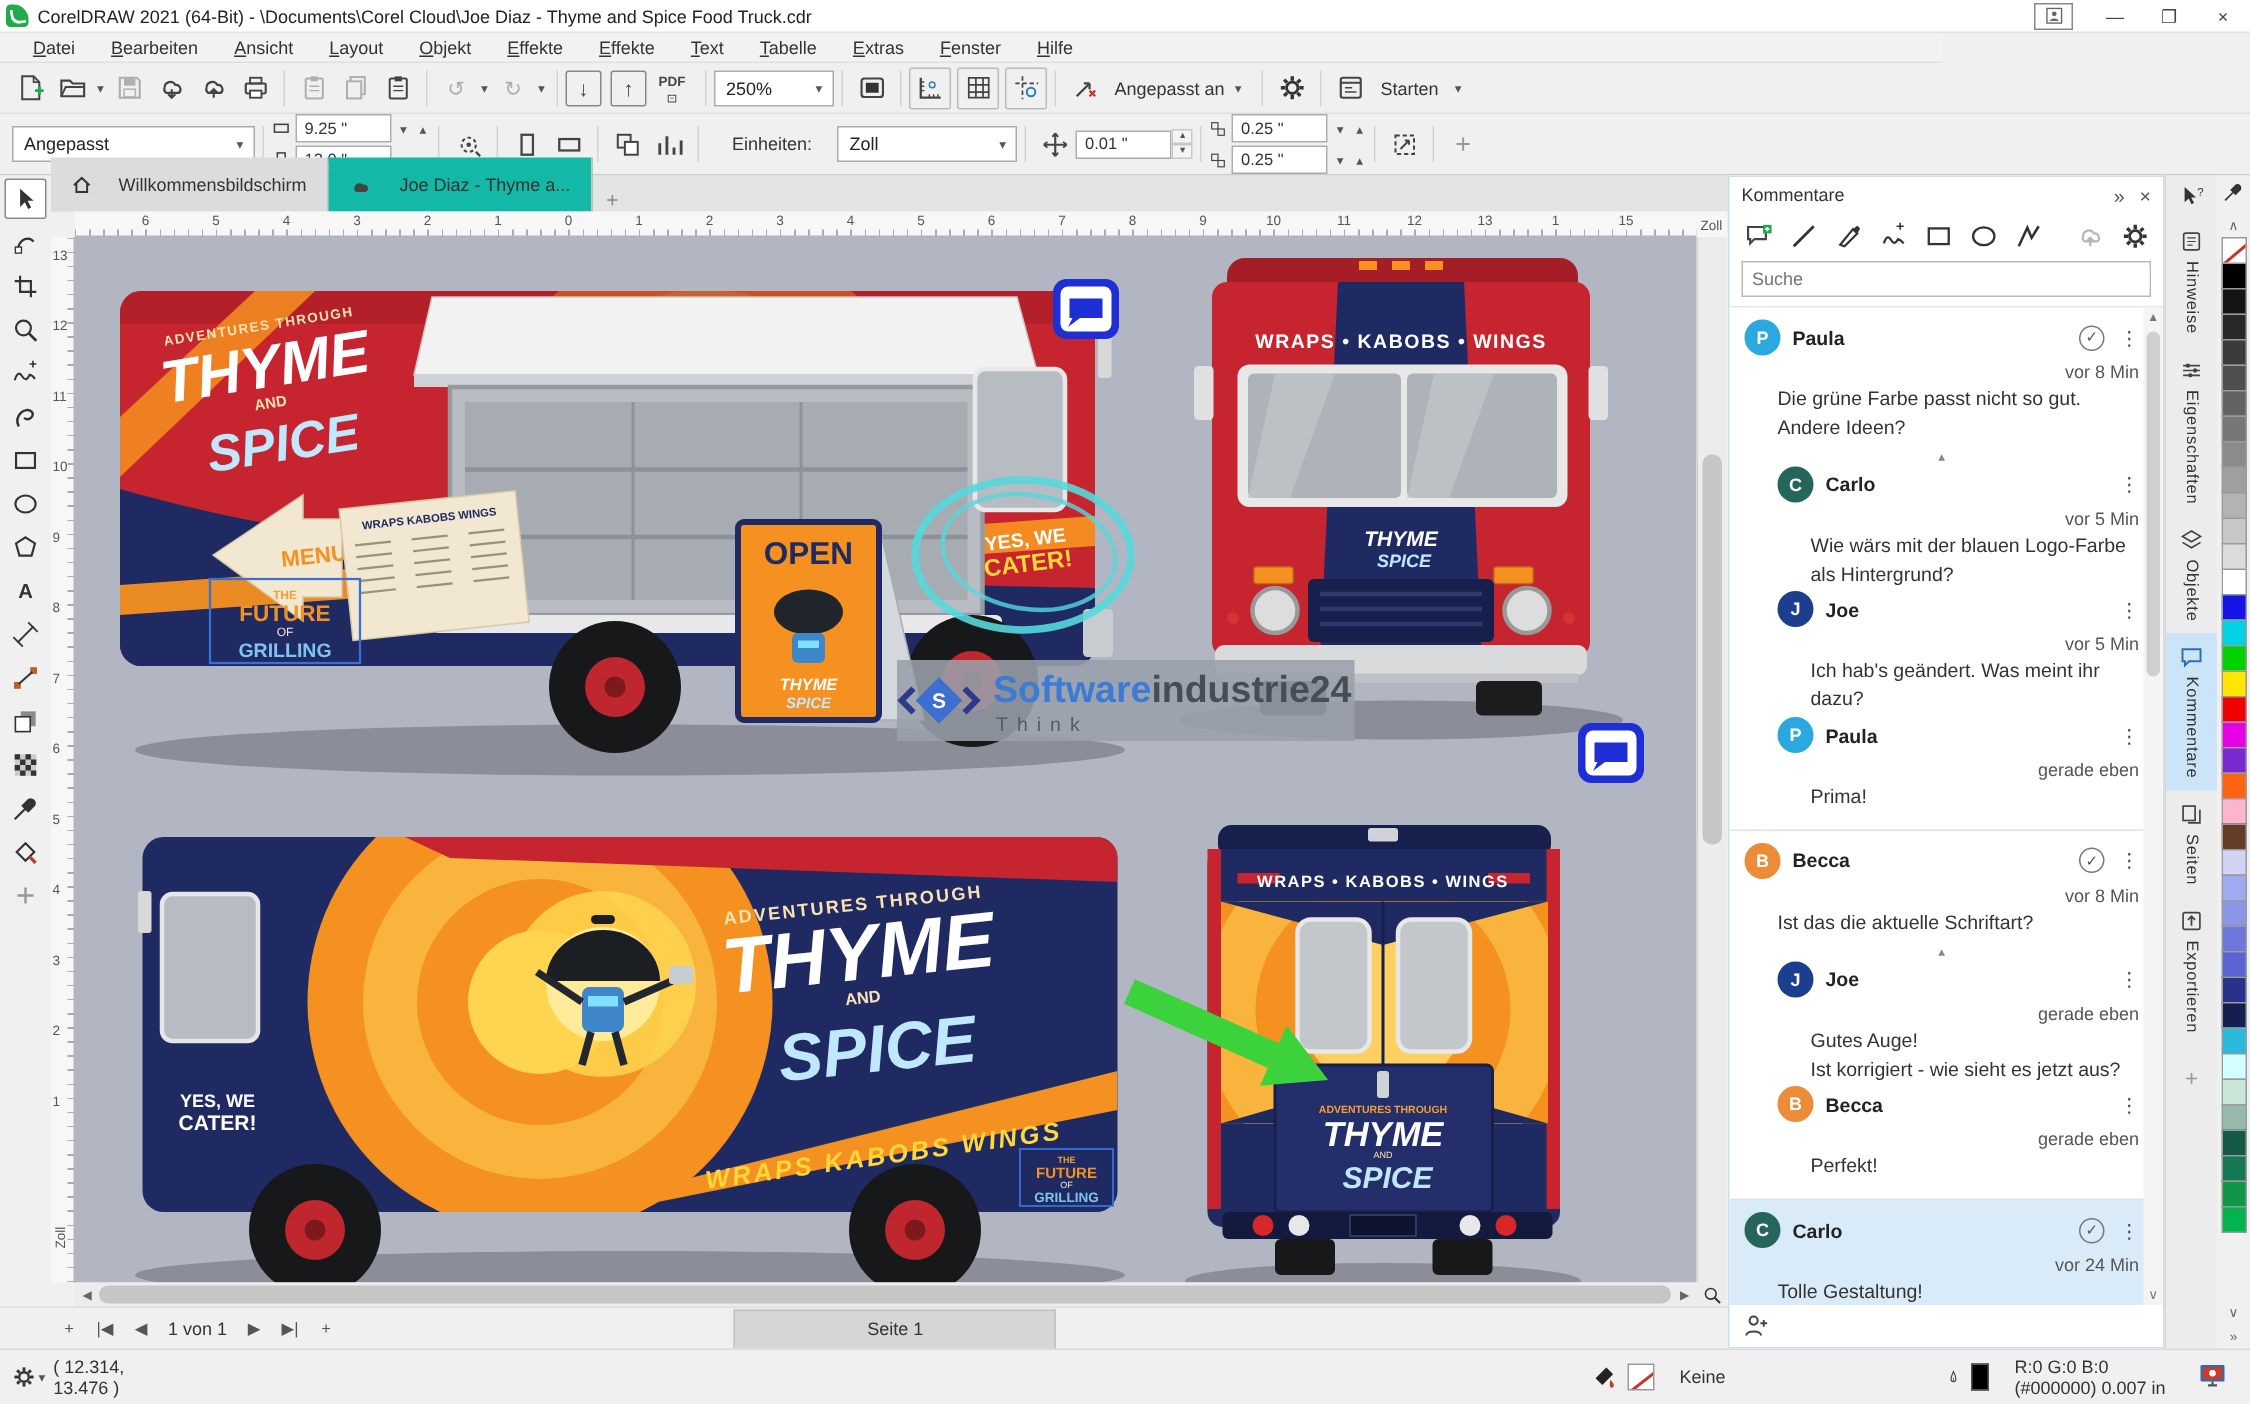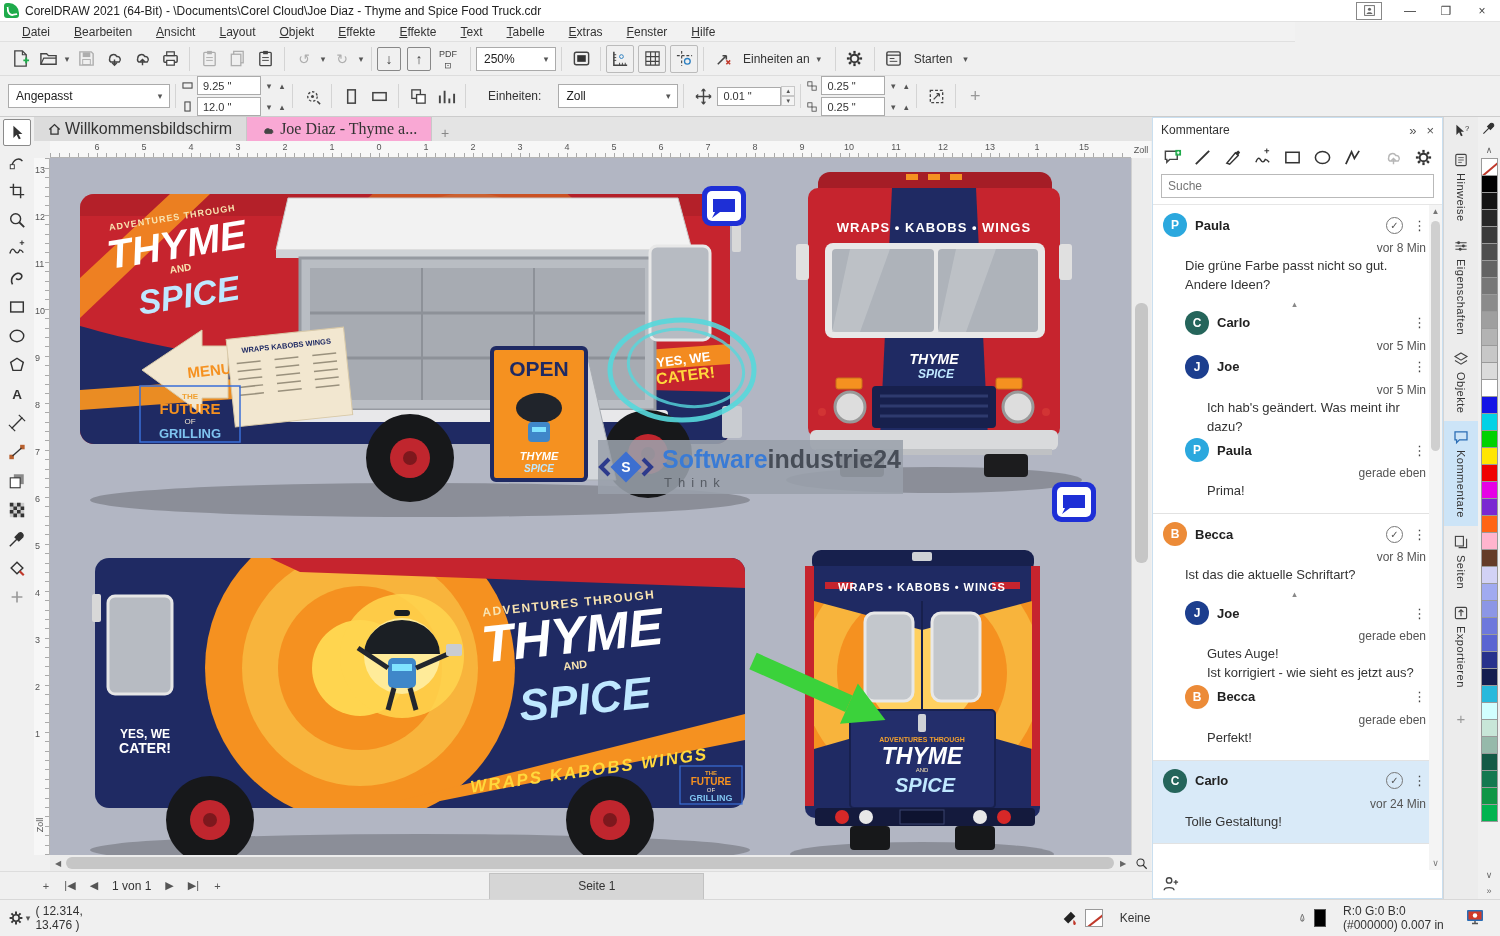--- a/index.html
+++ b/index.html
@@ -35,22 +35,22 @@
   .combo .caret { margin-left:auto; }
   .spin2 { display:flex; flex-direction:column; width:14px; }
   .spin2 span { font-size:7px; line-height:8px; text-align:center; color:#555; border:1px solid #c8c8c8; background:#f4f4f4; }
   .numfield { height:19px; width:64px; background:#fff; border:1px solid #ababab; font-size:11px; padding-left:5px; display:flex; align-items:center; }
   .stack { display:flex; flex-direction:column; justify-content:center; gap:1px; }
   .lbl { font-size:12px; color:#333; margin:0 17px; }
   .glyph { font-size:14px; color:#444; }
 
   
   .tabrow { left:34px; top:117px; width:1118px; height:24px; background:#e4e4e4; display:flex; align-items:flex-end; }
-  .doctab { height:24px; display:flex; align-items:center; padding:0 14px; font-size:16px; color:#333; gap:4px; background:#dcdcdc; border-right:1px solid #c8c8c8; }
-  .doctab.active { background:#f9a8d4;font-family:Liberation Serif, serif; }
+  .doctab { height:36px; display:flex; align-items:center; padding:0 14px; font-size:12px; color:#333; gap:18px; background:#dcdcdc; border-right:1px solid #c8c8c8; }
+  .doctab.active { background:#14b8a6; }
   .tab-plus { width:26px; text-align:center; color:#888; font-size:14px; }
 
   
   .hruler { left:50px; top:141px; width:1081px; height:17px; background:#f7f7f7; border-bottom:1px solid #b5b5b5;
     background-image:repeating-linear-gradient(90deg,#aaa 0 1px,transparent 1px 9.4px); background-size:100% 5px; background-position:0 12px; background-repeat:no-repeat; position:absolute; overflow:hidden;}
   .hruler span { position:absolute; top:1px; font-size:9px; color:#555; transform:translateX(-50%); }
   .vruler { left:34px; top:158px; width:16px; height:697px; background:#f7f7f7; border-right:1px solid #b5b5b5;
     background-image:repeating-linear-gradient(0deg,#aaa 0 1px,transparent 1px 9.4px); background-size:5px 100%; background-position:11px 0; background-repeat:no-repeat; position:absolute; overflow:hidden;}
   .vruler span { position:absolute; left:1px; font-size:9px; color:#555; transform:translateY(-50%); }
   .ruler-corner { left:1131px; top:141px; width:20px; height:17px; font-size:9px; color:#555; background:#f7f7f7; display:flex; align-items:center; justify-content:center; }
@@ -472,21 +472,21 @@
     <div class="caret disabled">▾</div>
     <div class="tsep"></div>
     <div class="tbtn" style="border:1px solid #888;width:24px;height:24px">
         <span class="glyph">↓</span>
       </div>
     <div style="width:6px"></div>
     <div class="tbtn" style="border:1px solid #888;width:24px;height:24px">
         <span class="glyph">↑</span>
       </div>
     <div class="tbtn" style="flex-direction:column;width:34px">
-      <span style="font-size:9px;font-weight:normal;color:#444">PDF</span>
+      <span style="font-size:9px;font-weight:bold;color:#444">PDF</span>
       <svg style="width:12px;height:10px">
           <use href="#st-pdf-page"></use>
         </svg>
     </div>
     <div class="tsep"></div>
     <div class="combo" style="width:80px">
       <span>250%</span>
         <span class="caret">▾</span>
     </div>
     <div class="tsep"></div>
@@ -511,21 +511,21 @@
           <use href="#st-guides"></use>
         </svg>
       </div>
     <div class="tsep"></div>
     <div class="tbtn">
         <svg>
           <use href="#st-snap"></use>
         </svg>
       </div>
     <div class="row" style="gap:4px;padding:0 6px">
-      <span>Einheiten an</span>
+      <span>Angepasst an</span>
         <span class="caret">▾</span>
     </div>
     <div class="tsep"></div>
     <div class="tbtn">
         <svg>
           <use href="#st-gear"></use>
         </svg>
       </div>
     <div class="tsep"></div>
     <div class="tbtn">
@@ -1191,20 +1191,21 @@
             <div class="collapse-caret">▴</div>
             <div class="post reply">
               <div class="post-head">
                 <div class="avatar" style="background: rgb(37, 101, 91);">C</div>
                 <span class="pname">Carlo</span>
                 <div class="phead-right">
                   <div class="kebab">⋮</div>
                 </div>
               </div>
               <div class="ptime">vor 5 Min</div>
+              <div class="ptext">Wie wärs mit der blauen Logo-Farbe als Hintergrund?</div>
             </div>
             <div class="post reply">
               <div class="post-head">
                 <div class="avatar" style="background: rgb(28, 62, 142);">J</div>
                 <span class="pname">Joe</span>
                 <div class="phead-right">
                   <div class="kebab">⋮</div>
                 </div>
               </div>
               <div class="ptime">vor 5 Min</div>

